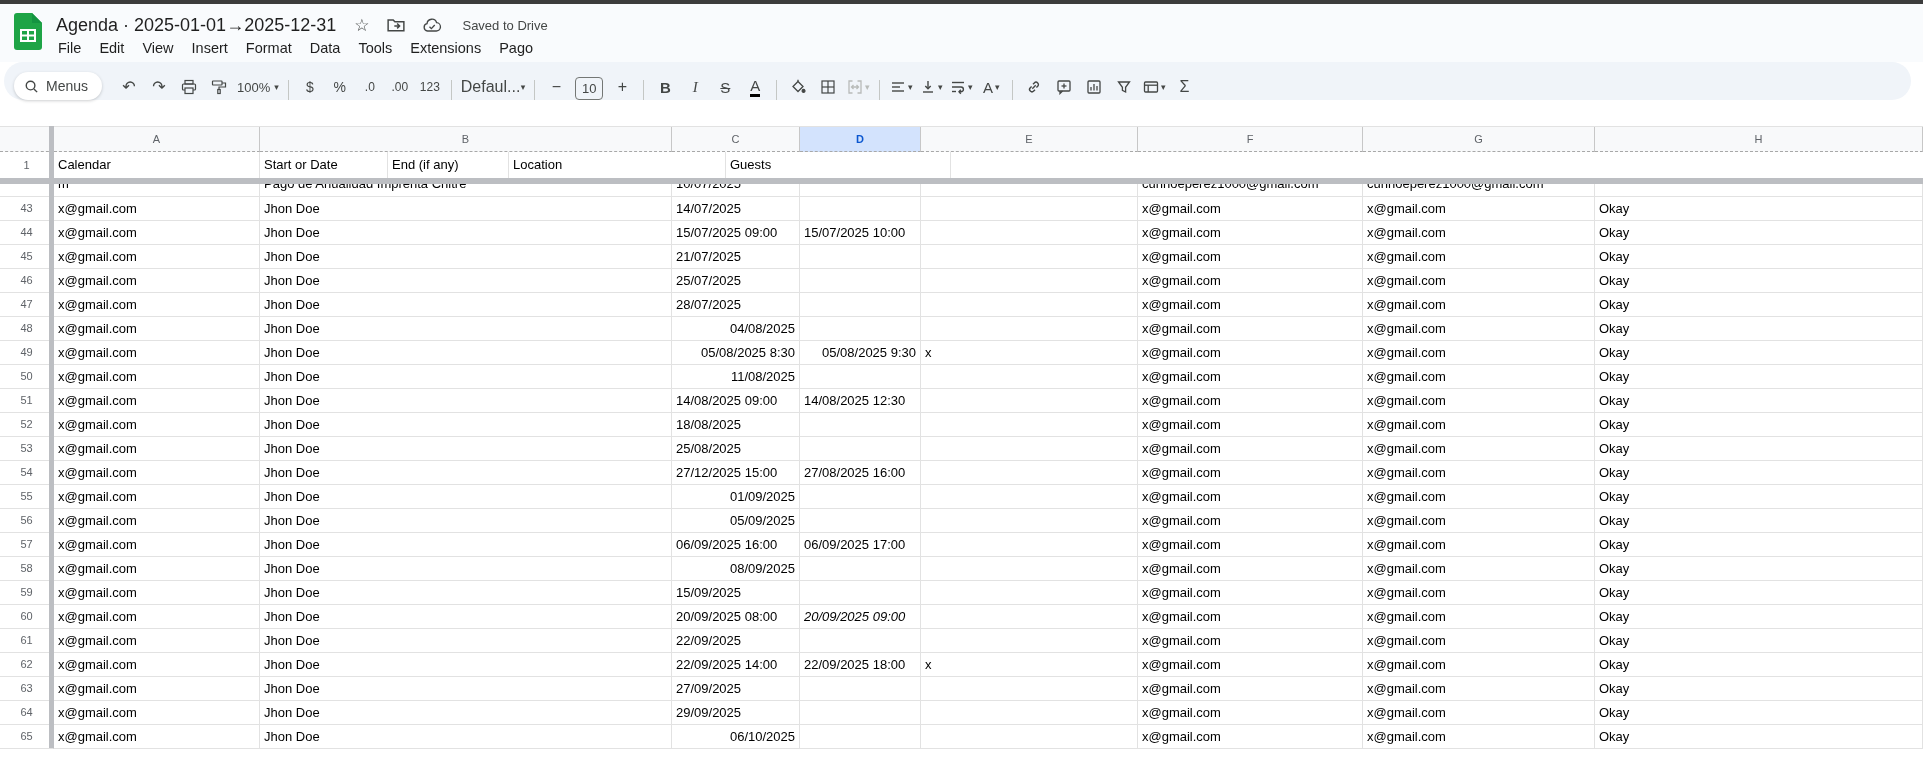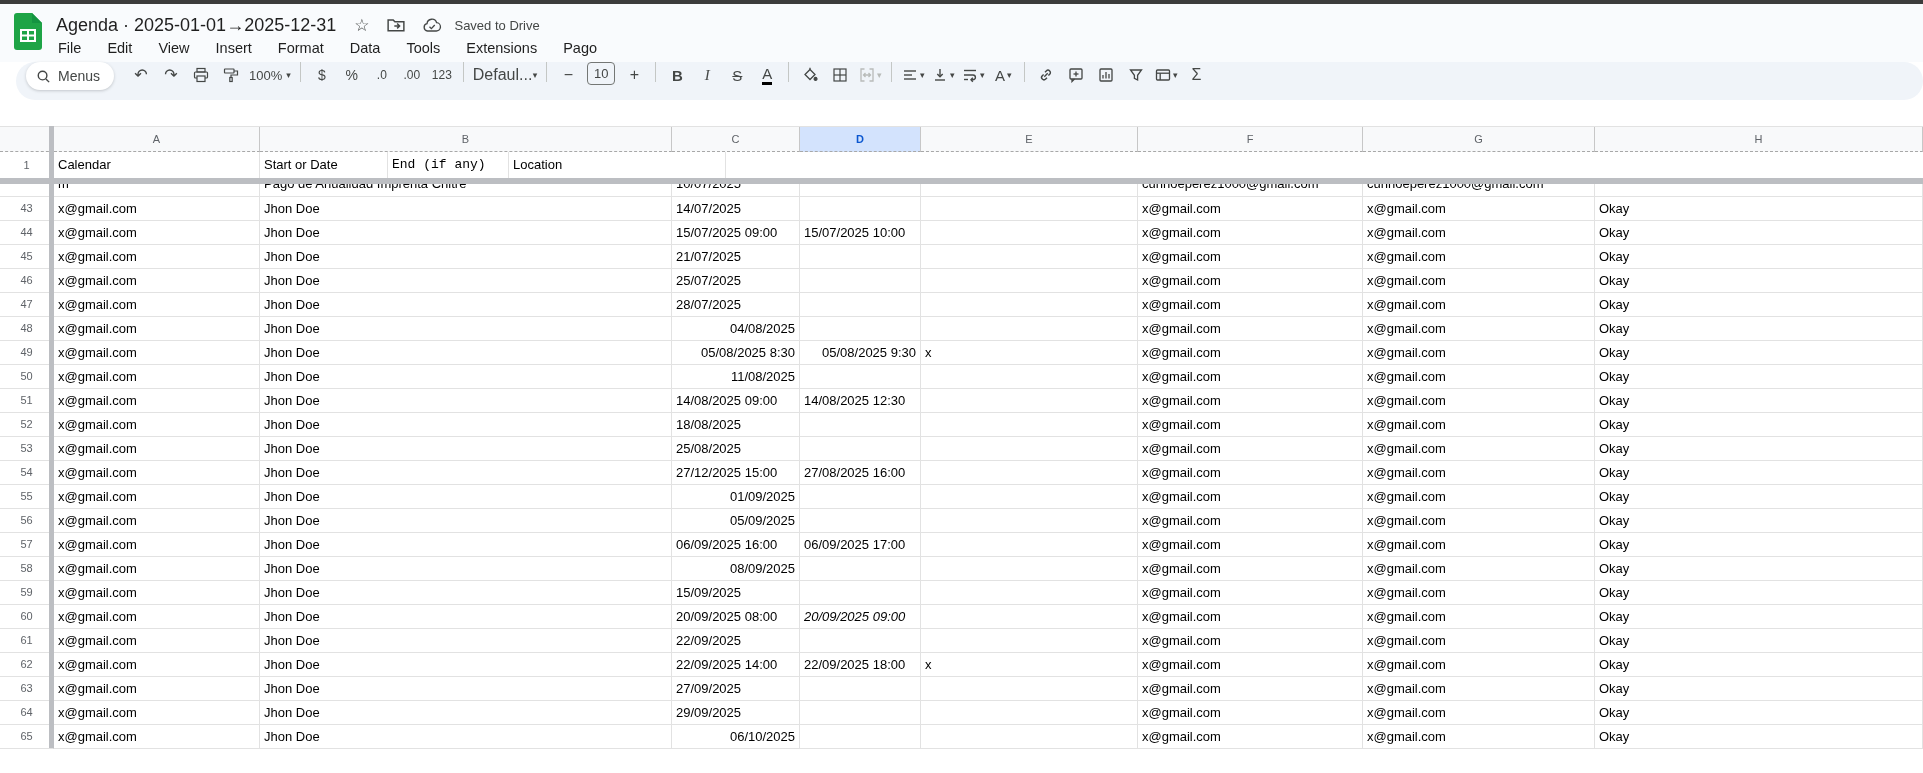--- a/index.html
+++ b/index.html
@@ -8,27 +8,27 @@
 
   
   #topstrip{position:absolute;left:0;top:0;width:100%;height:4px;background:#3c3c3c;}
 
   
   #header{position:absolute;left:0;top:4px;width:100%;height:58px;background:#f9fbfd;}
   #logo{position:absolute;left:14px;top:9px;width:28px;height:38px;}
   #titlerow{position:absolute;left:56px;top:8px;height:26px;display:flex;align-items:center;gap:18px;}
   #doc-title{font-size:18px;color:#1f1f1f;white-space:nowrap;}
   .tb-ico{color:#444746;font-size:17px;line-height:1;display:inline-flex;align-items:center;}
-  #saved{display:flex;align-items:center;gap:12px;color:#444746;font-size:13px;}
-  #menurow{position:absolute;left:49px;top:34px;display:flex;align-items:flex-end;gap:8px;}
+  #saved{display:flex;align-items:center;gap:20px;color:#444746;font-size:13px;}
+  #menurow{position:absolute;left:49px;top:34px;display:flex;align-items:flex-end;}
   .menu-item{font-size:14.5px;color:#1f1f1f;padding:2px 9px;border-radius:8px;cursor:default;}
 
   
-  #toolbar{position:absolute;left:16px;top:62px;width:1907px;height:38px;background:#f0f4f9;
-           border-radius:24px;display:flex;align-items:flex-start;padding-left:10px;box-sizing:border-box;}
+  #toolbar{position:absolute;left:4px;top:62px;width:1907px;height:38px;background:#f0f4f9;
+           border-radius:24px;display:flex;align-items:flex-end;padding-left:10px;box-sizing:border-box;}
   #menus-pill{display:flex;align-items:center;gap:7px;background:#fff;border-radius:16px;height:28px;
               padding:0 14px 0 10px;box-shadow:0 1px 3px rgba(60,64,67,.25);margin-right:12px;}
   #menus-pill span{font-size:14px;color:#444746;}
   .tbtn{display:inline-flex;align-items:center;justify-content:center;min-width:24px;height:26px;
         margin:0 3px;border-radius:4px;color:#444746;font-size:14px;}
   .tbtn svg{display:block;}
   .glyph{font-size:16px;color:#444746;line-height:1;}
   .small-label{font-size:12px;color:#444746;}
   .dd{font-size:9px;color:#444746;margin-left:2px;}
   .tdiv{width:1px;height:20px;background:#c4c7c5;margin:0 6px;}
@@ -272,22 +272,23 @@
         <div class="colcell selected" style="width: 121px;">D</div>
         <div class="colcell" style="width: 217px;">E</div>
         <div class="colcell" style="width: 225px;">F</div>
         <div class="colcell" style="width: 232px;">G</div>
         <div class="colcell" style="width: 328px;">H</div>
       </div>
       <div class="grid-row row1">
         <div class="rownum">1</div>
         <div class="cell" style="width: 206px;">Calendar</div>
         <div class="cell" style="width: 128px;">Start or Date</div>
-        <div class="cell" style="width: 121px; font-family: Liberation Mono, monospace;">End (if any)</div>
+        <div class="cell" style="width: 121px;">End (if any)</div>
         <div class="cell" style="width: 217px;">Location</div>
+        <div class="cell" style="width: 225px;">Guests</div>
       </div>
       <div class="grid-row clipped">
         <div class="rownum"></div>
         <div class="cell" style="width: 206px;">
           <div class="clip-inner">m</div>
         </div>
         <div class="cell" style="width: 412px;">
           <div class="clip-inner">Pago de Anualidad Imprenta Chitre</div>
         </div>
         <div class="cell" style="width: 128px;">

